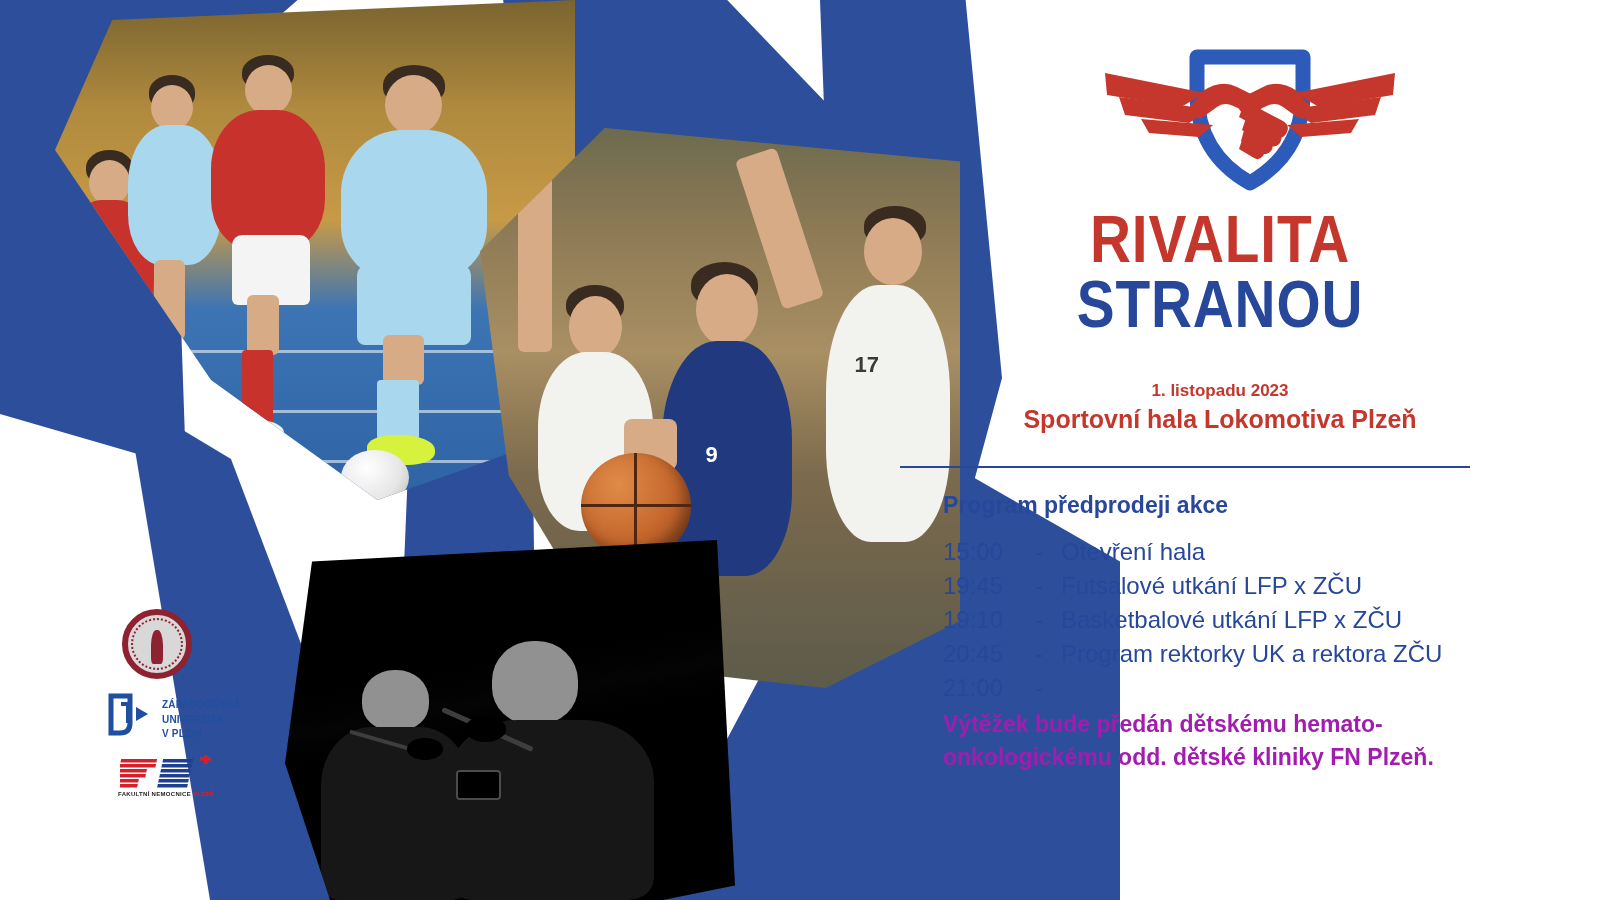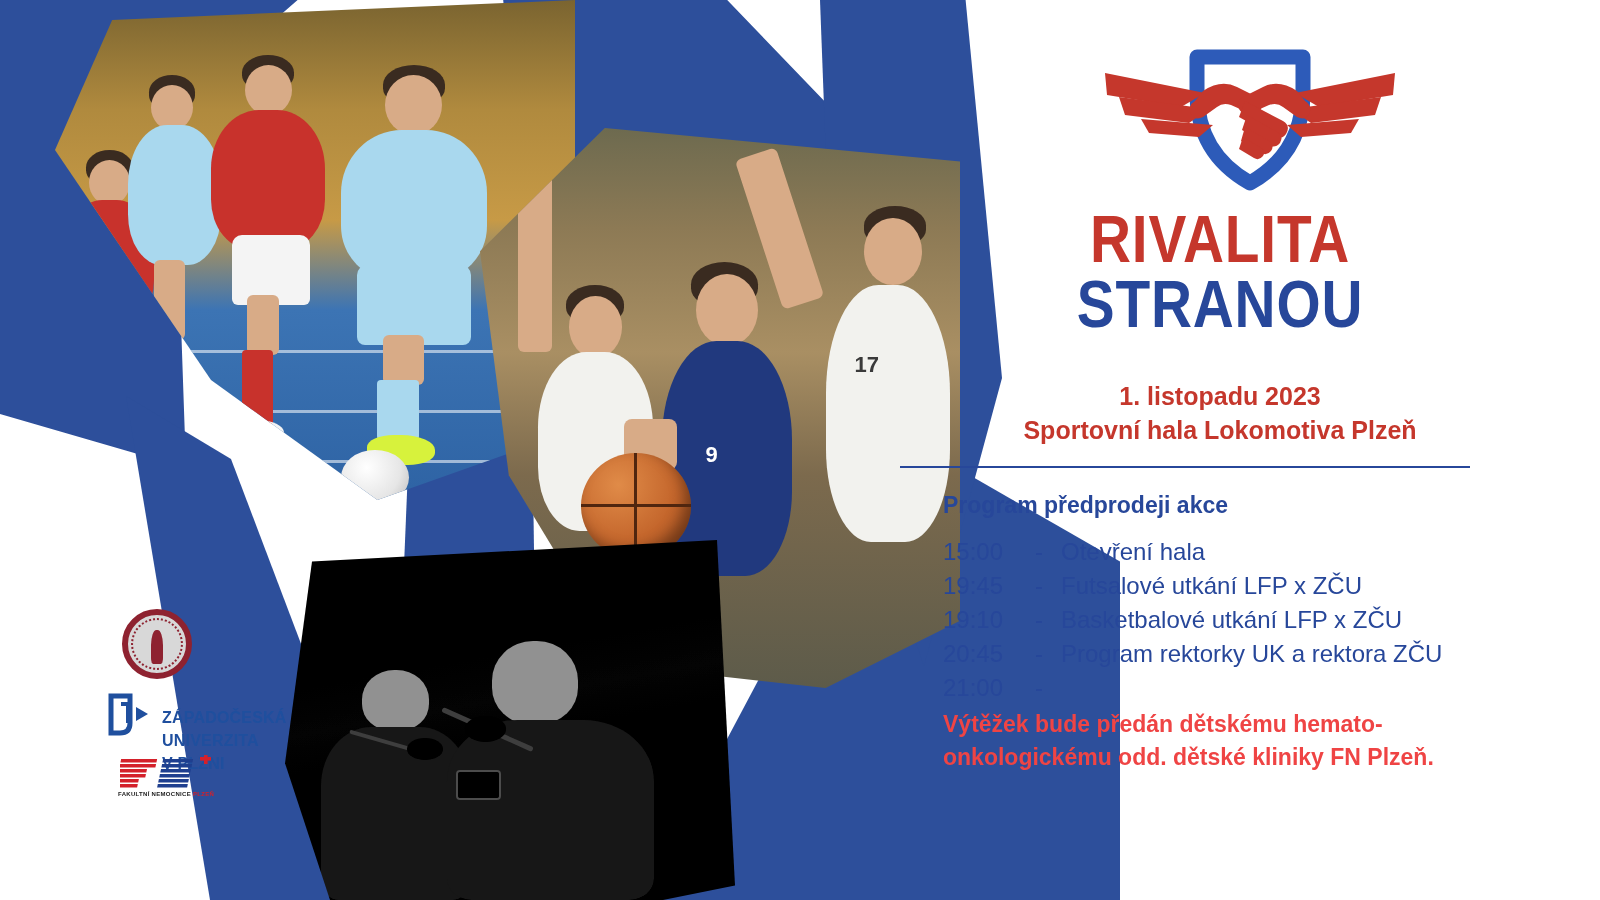--- a/index.html
+++ b/index.html
@@ -159,21 +159,21 @@
     transform: scaleX(.86);
   }
 
   #event-meta {
     position: absolute;
     left: 0; top: 380px; width: 640px;
     text-align: center;
     color: #c5372c;
     font-weight: 700;
   }
-  #event-date { font-size: 25px; line-height: 1.35; }
+  #event-date { font-size: 17px; line-height: 1.35; }
   #event-venue { font-size: 25px; line-height: 1.35; }
 
   #divider {
     position: absolute;
     left: 0; top: 466px;
     width: 570px; height: 2px;
     background: #27479a;
   }
 
   #program-heading {
@@ -199,21 +199,21 @@
   .program-time { width: 92px; flex: none; }
   .program-dash { width: 26px; flex: none; }
   .program-name { flex: 1; }
 
   #beneficiary {
     position: absolute;
     left: 43px; top: 708px;
     width: 560px;
     font-size: 23px;
     font-weight: 700;
-    color: #ef4444;
+    color: #a21caf;
     line-height: 1.42;
   }
 
   #ticket-price {
     position: absolute;
     left: 0; top: 788px;
     width: 620px;
     text-align: center;
     font-size: 23px;
     color: #27479a;
@@ -252,23 +252,23 @@
     font-size: 0;
   }
   #sponsor-zcu { height: 66px; }
   #zcu-mark {
     position: absolute;
     left: 0; top: 10px;
     width: 46px; height: 46px;
   }
   #zcu-text {
     position: absolute;
-    left: 54px; top: 23px;
+    left: 54px; top: 15px;
     color: #1f4f9e;
-    font-size: 16px;
+    font-size: 10px;
     font-weight: 700;
     line-height: 1.45;
     letter-spacing: .2px;
   }
   #sponsor-fn { height: 64px; }
   #fn-mark {
     position: absolute;
     left: 12px; top: 6px;
     width: 96px; height: 34px;
   }

